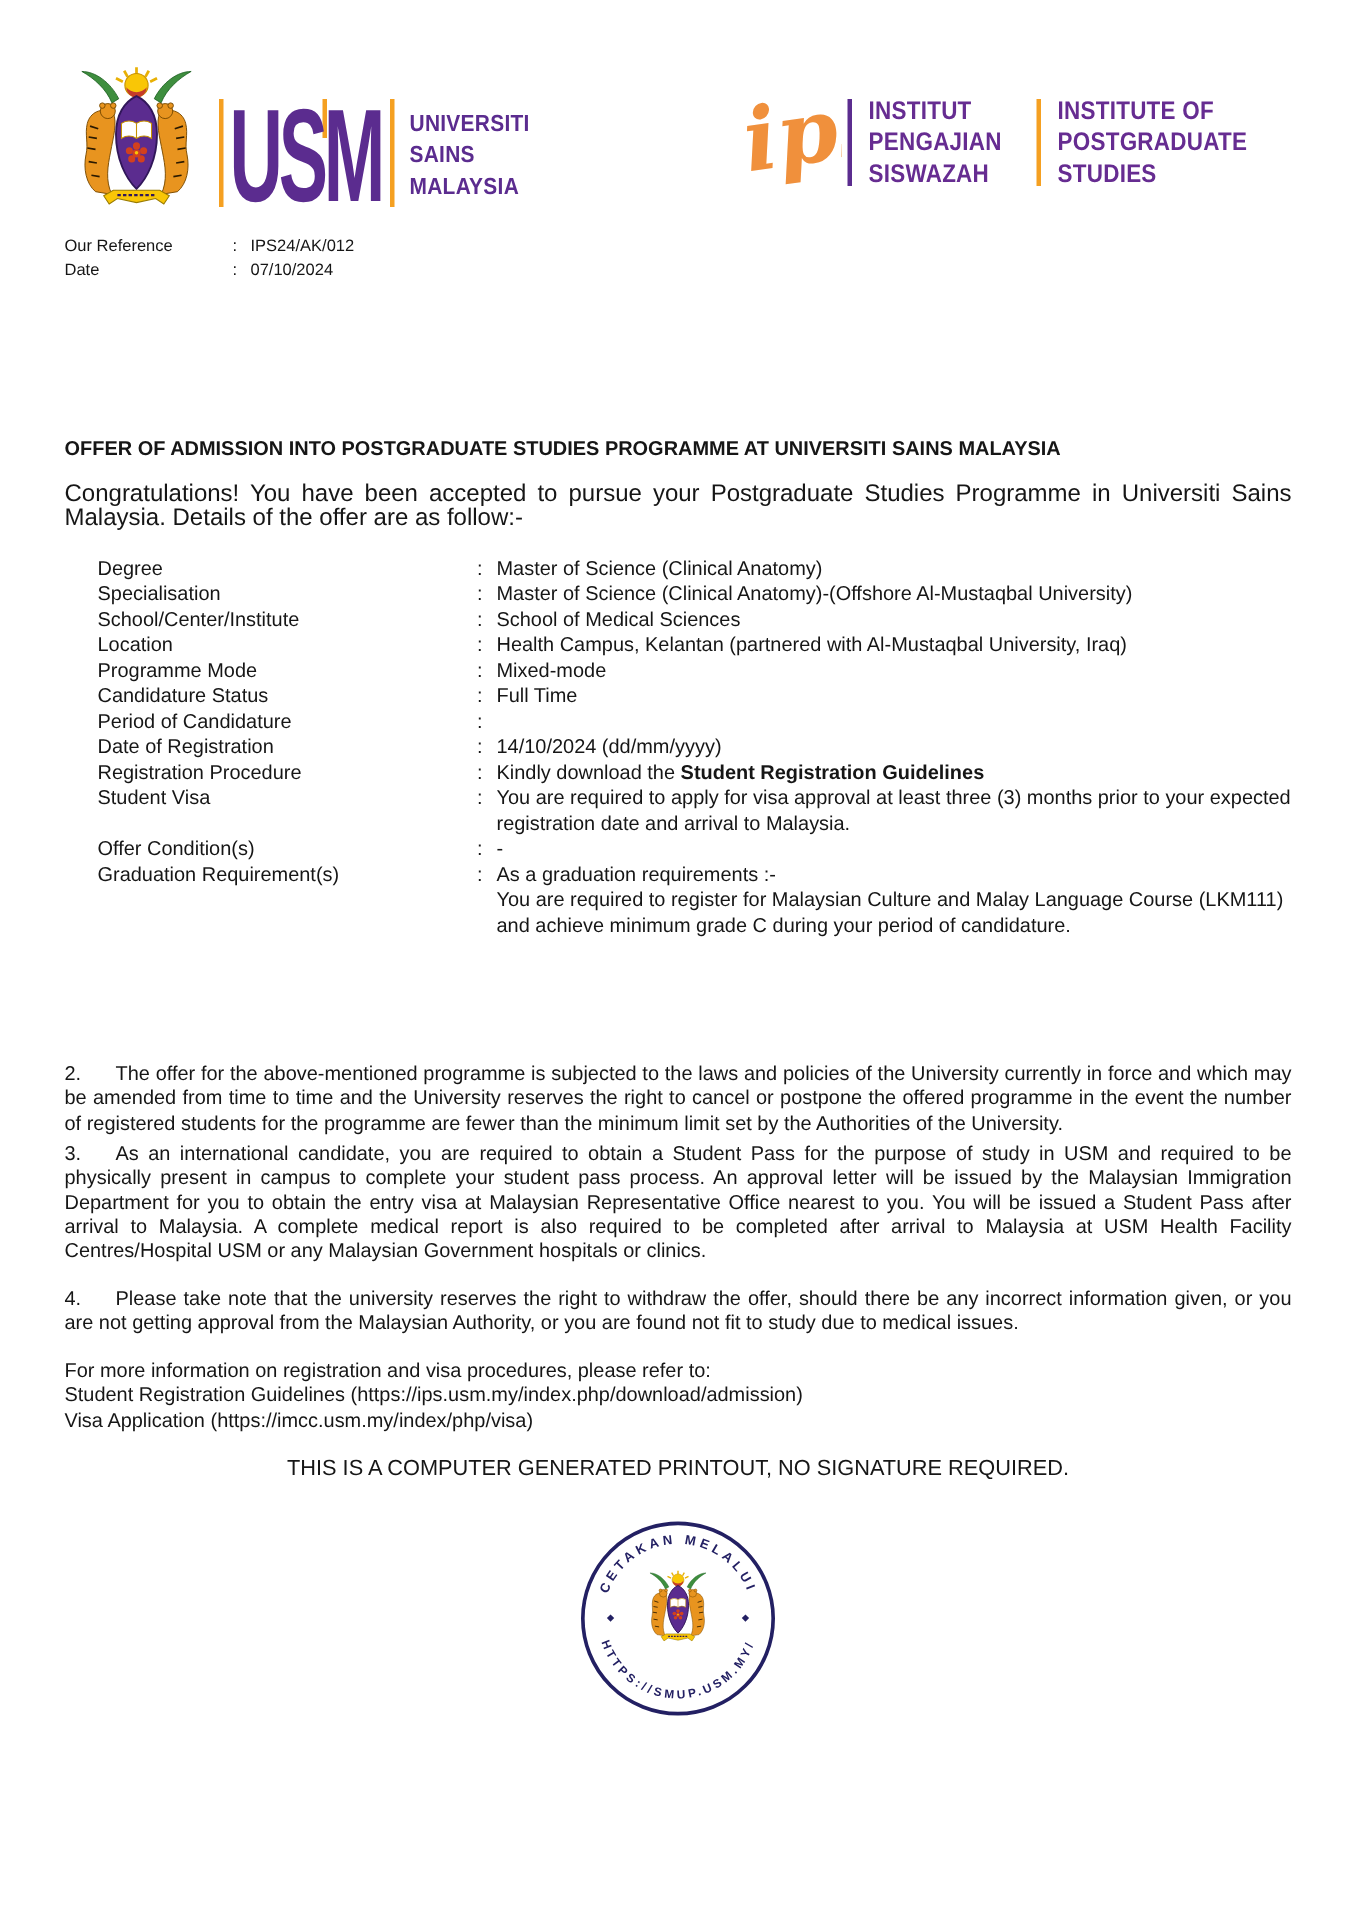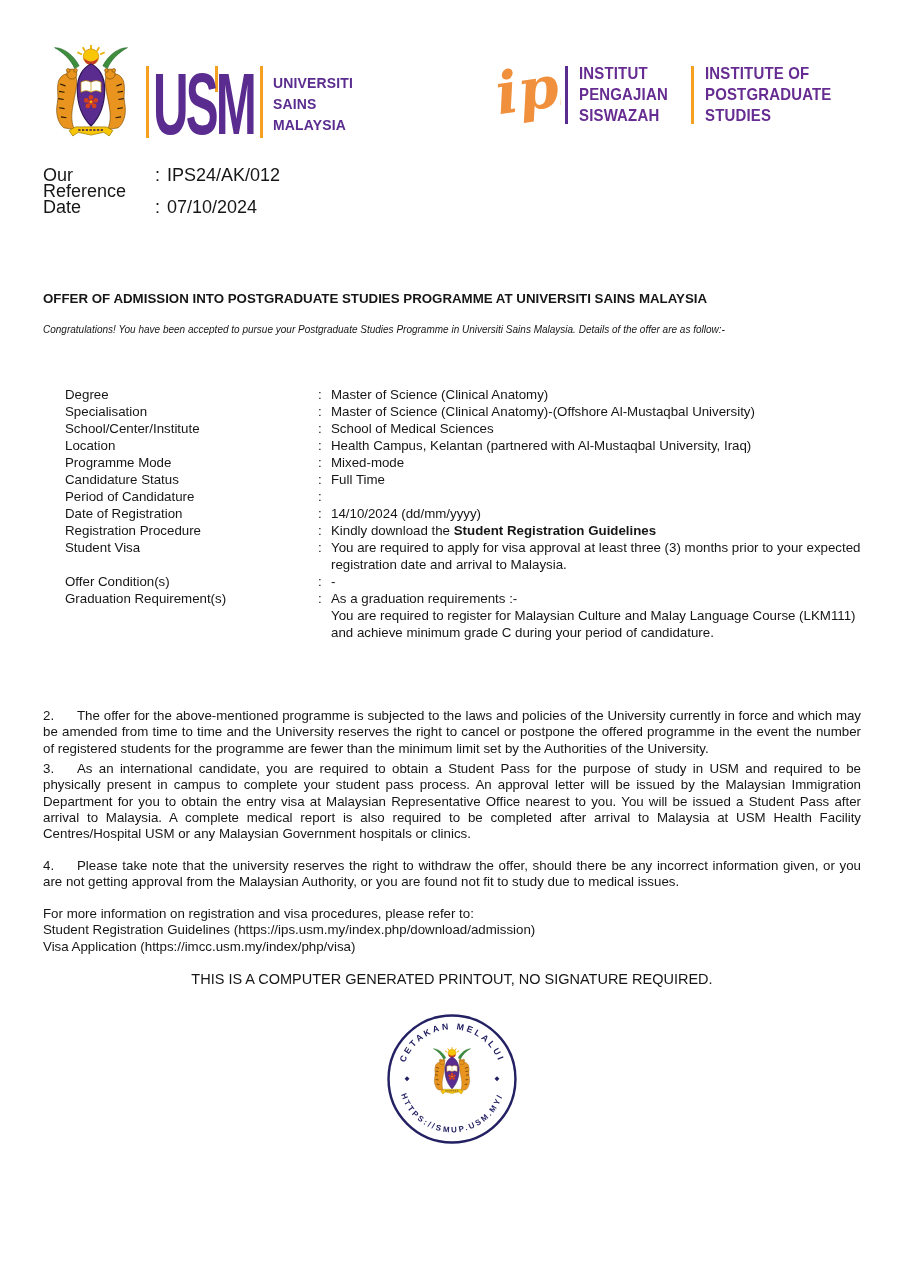--- a/index.html
+++ b/index.html
@@ -21,30 +21,30 @@
   .header-right{left:495px;top:50px;display:flex;align-items:flex-start;}
   .ips-script-svg{width:66px;height:84px;display:block;}
   .vdiv{width:3px;height:58px;margin-top:16px;}
   .vdiv.purple{background:#5B2C8F;margin-left:4px;}
   .vdiv.orange{background:#F5A021;margin-left:11px;}
   .ips-text{margin:13px 0 0 11px;color:#662C91;font-weight:bold;
     font-size:17px;line-height:21px;letter-spacing:.2px;
     transform:scaleX(.88);transform-origin:left top;white-space:nowrap;}
 
   
-  .ref-block{left:43px;top:167px;font-size:18px;line-height:16px;}
+  .ref-block{left:43px;top:156px;font-size:11px;line-height:16px;}
   .ref-row{display:flex;}
   .ref-label{width:112px;flex:none;}
   .ref-colon{width:12px;flex:none;}
 
   
   .title{left:43px;top:291px;width:818px;font-size:13.3px;font-weight:bold;}
-  .intro{left:43px;top:322px;width:818px;font-size:10px;line-height:16.3px;text-align:justify;font-style:italic;}
-
-  .details{left:65px;top:386px;width:796px;font-size:13.3px;}
+  .intro{left:43px;top:322px;width:818px;font-size:16px;line-height:16.3px;text-align:justify;}
+
+  .details{left:65px;top:370px;width:796px;font-size:13.3px;}
   .drow{display:flex;line-height:17px;}
   .dlabel{width:253px;flex:none;}
   .dcolon{width:13px;flex:none;}
   .dvalue{flex:1;}
 
   .para{left:43px;width:818px;font-size:13.3px;line-height:16.3px;text-align:justify;}
   .pnum{display:inline-block;width:34px;}
   .para-2{top:708px;}
   .para-3{top:761px;}
   .para-4{top:858px;}

